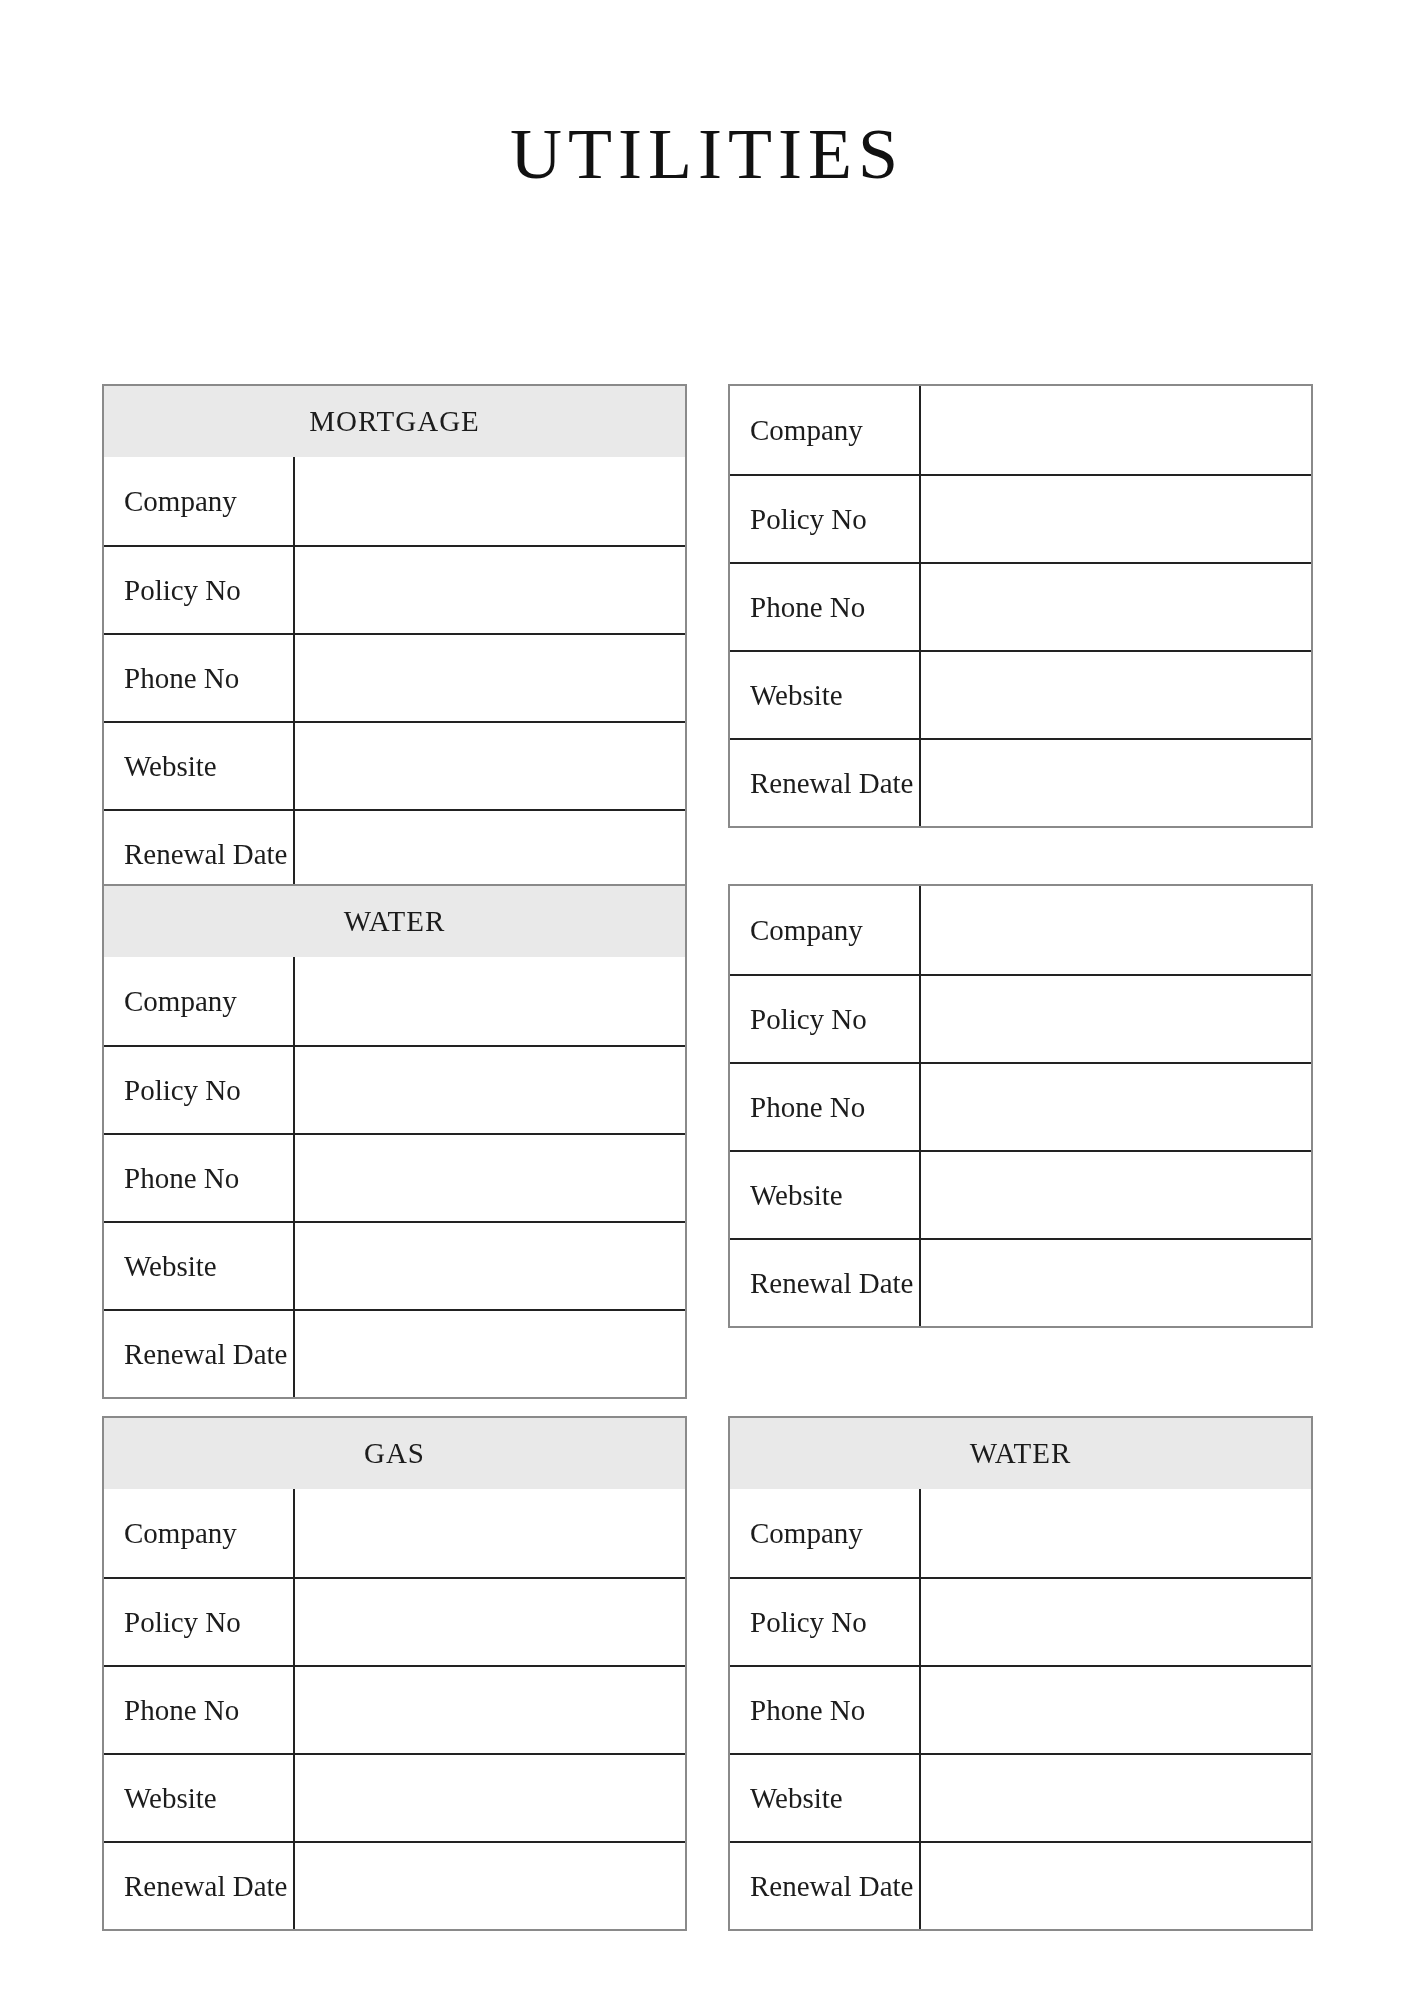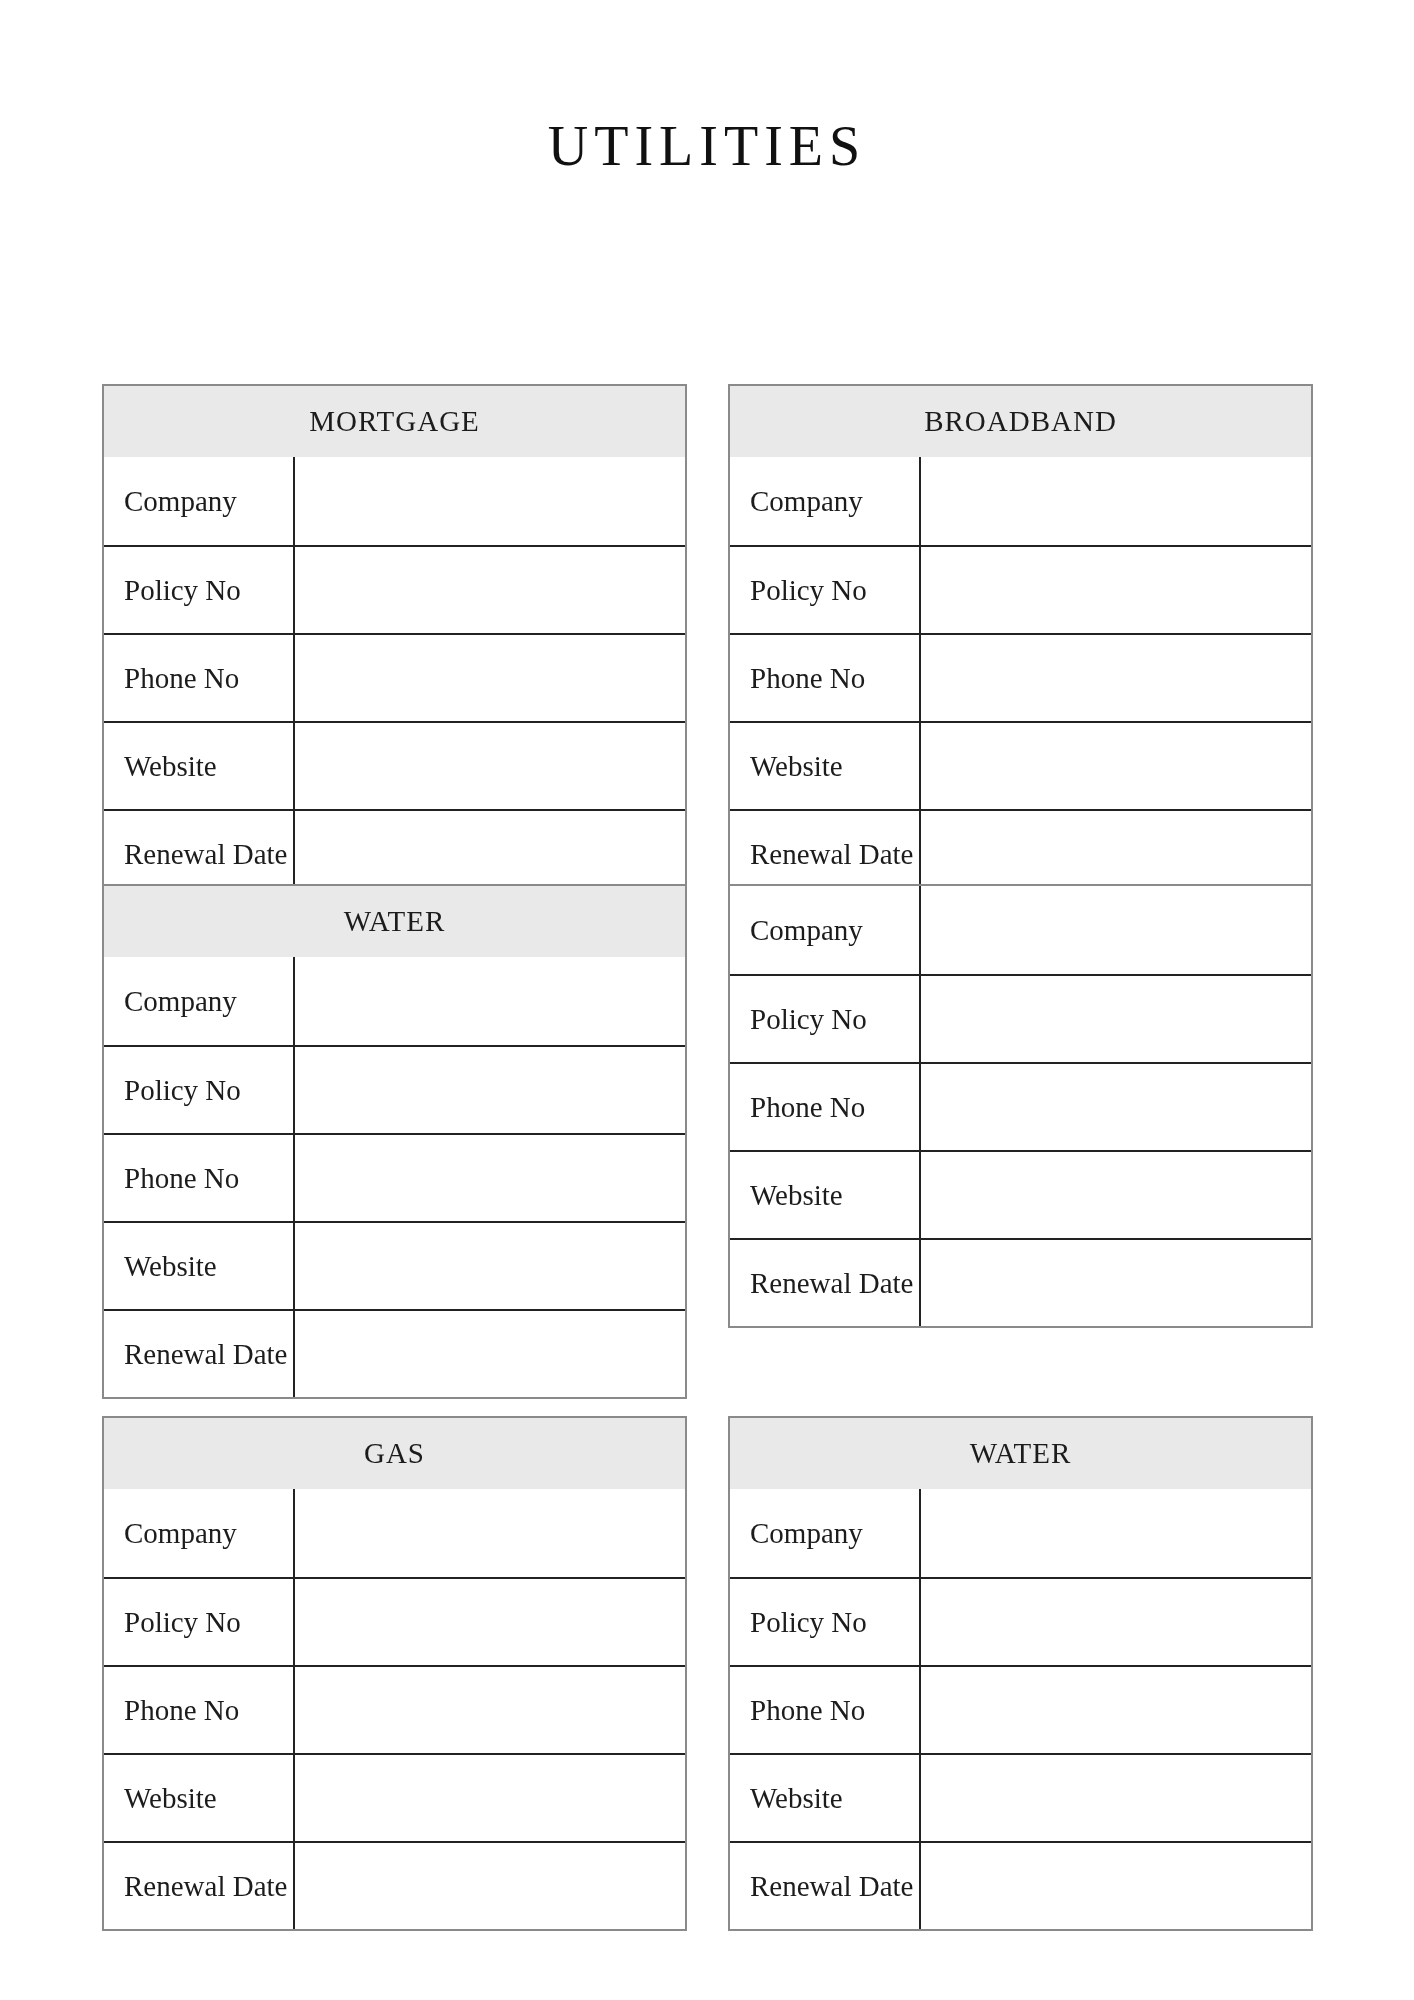--- a/index.html
+++ b/index.html
@@ -16,21 +16,21 @@
     font-family:"Liberation Serif","DejaVu Serif",serif;
     color:var(--text);
     overflow:hidden;
   }
   .page{position:absolute;inset:0;}
   .page-title{
     position:absolute;
     top:118px;left:0;width:100%;
     margin:0;
     text-align:center;
-    font-size:56px;
+    font-size:72px;
     font-weight:400;
     line-height:1;
     letter-spacing:6px;
     color:#111111;
   }
   .tables-grid{position:absolute;inset:0;}
   .utable{
     position:absolute;
     width:585px;
     box-sizing:border-box;
@@ -103,21 +103,20 @@
       <div class="tlabel">Website</div>
       <div class="tvalue"></div>
     </div>
         <div class="trow">
       <div class="tlabel">Renewal Date</div>
       <div class="tvalue"></div>
     </div>
       </div>
 
   <div class="utable">
-    <div class="thead">BROADBAND</div>
 
   <div class="trow">
       <div class="tlabel">Company</div>
       <div class="tvalue"></div>
     </div>
         <div class="trow">
       <div class="tlabel">Policy No</div>
       <div class="tvalue"></div>
     </div>
         <div class="trow">

